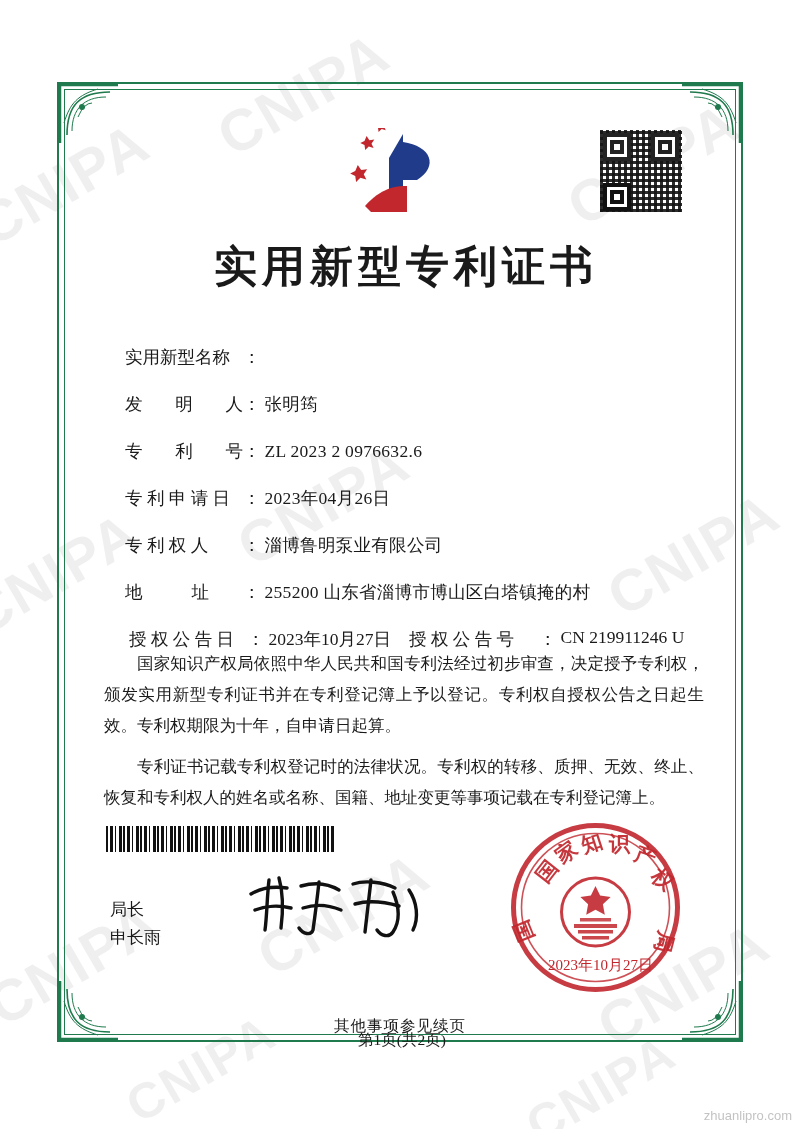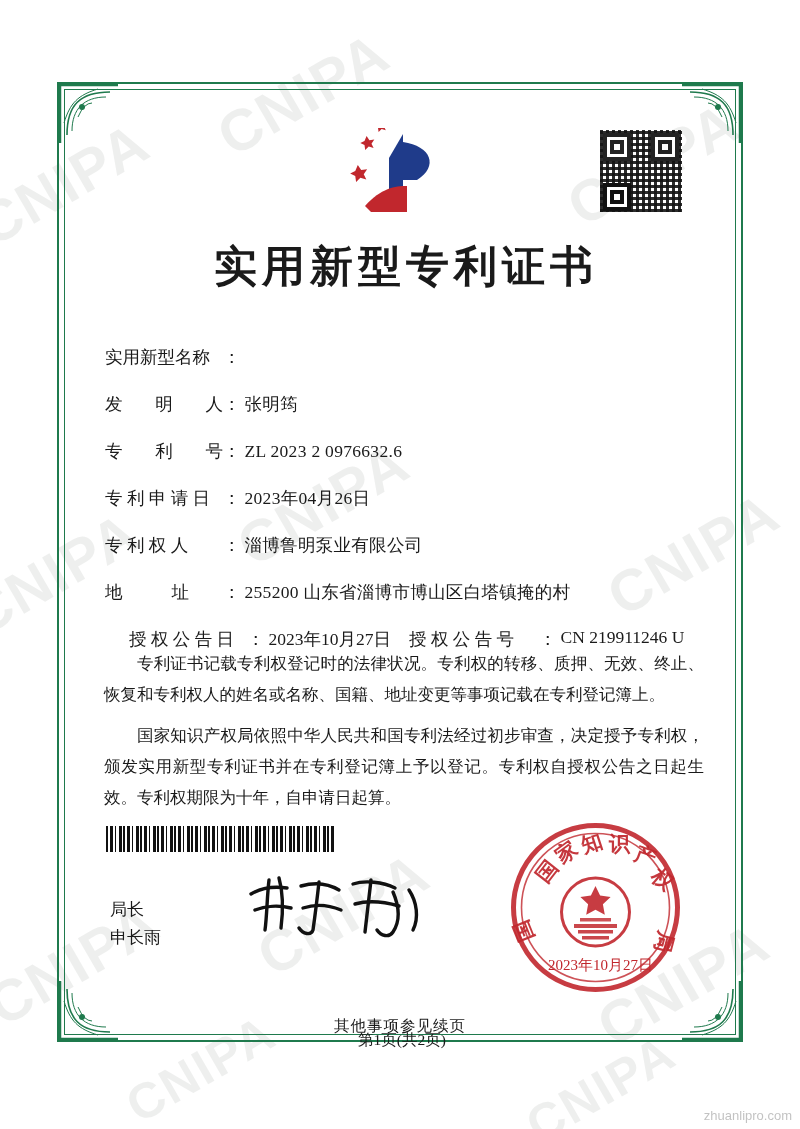--- a/index.html
+++ b/index.html
@@ -144,20 +144,21 @@
     position: absolute;
     left: 105px;
     top: 345px;
     width: 600px;
   }
   .row {
     display: flex;
     align-items: baseline;
     font-size: 17.5px;
     height: 47px;
+    margin-left: 20px;
   }
   .lbl {
     width: 118px;
     flex: none;
     display: flex;
     justify-content: space-between;
     letter-spacing: 0px;
   }
   .colon { margin: 0 4px 0 0; }
   .val {
@@ -383,22 +384,22 @@
       <span class="colon">：</span>
       <span class="split-right-val">2023年10月27日</span>
       <span class="split-right-lbl">授 权 公 告 号</span>
       <span class="colon">：</span>
       <span class="split-right-val">CN 219911246 U</span>
     </div>
 
   </div>
 
   <div class="paras">
+    <p>国家知识产权局依照中华人民共和国专利法经过初步审查，决定授予专利权，颁发实用新型专利证书并在专利登记簿上予以登记。专利权自授权公告之日起生效。专利权期限为十年，自申请日起算。</p>
     <p>专利证书记载专利权登记时的法律状况。专利权的转移、质押、无效、终止、恢复和专利权人的姓名或名称、国籍、地址变更等事项记载在专利登记簿上。</p>
-    <p>国家知识产权局依照中华人民共和国专利法经过初步审查，决定授予专利权，颁发实用新型专利证书并在专利登记簿上予以登记。专利权自授权公告之日起生效。专利权期限为十年，自申请日起算。</p>
   </div>
 
   <div class="barcode"></div>
 
   <div class="sig-label">
     <div>局长</div>
     <div>申长雨</div>
   </div>
   <svg class="sig-hand" viewBox="0 0 190 70">
     <g fill="none" stroke="#111" stroke-width="3.4" stroke-linecap="round">

